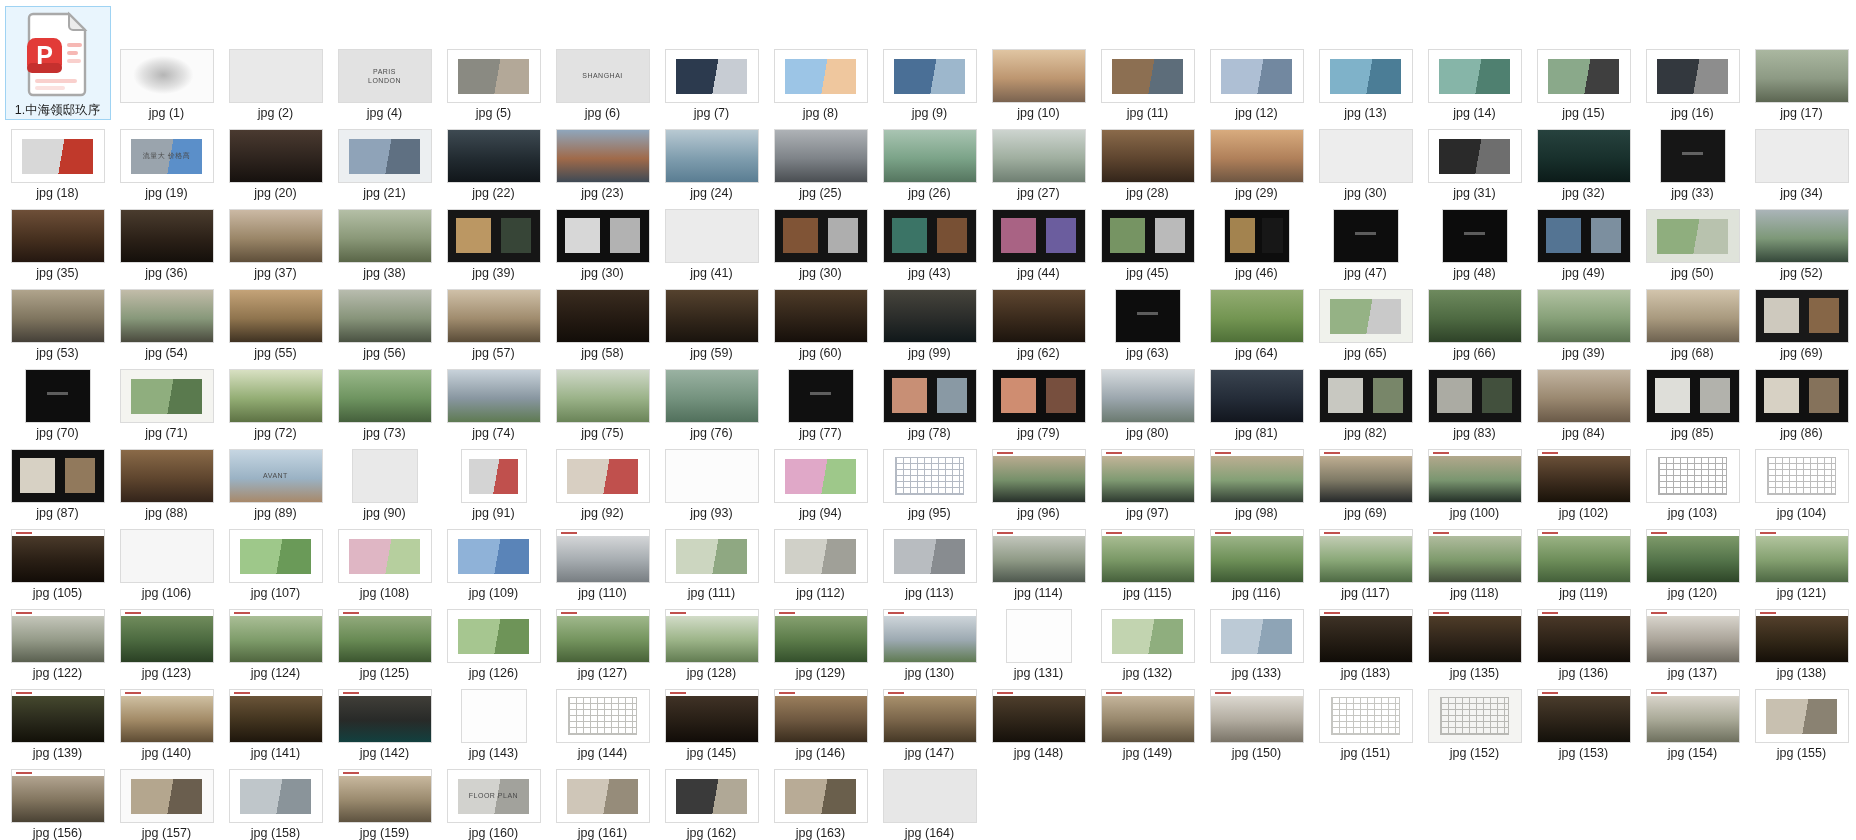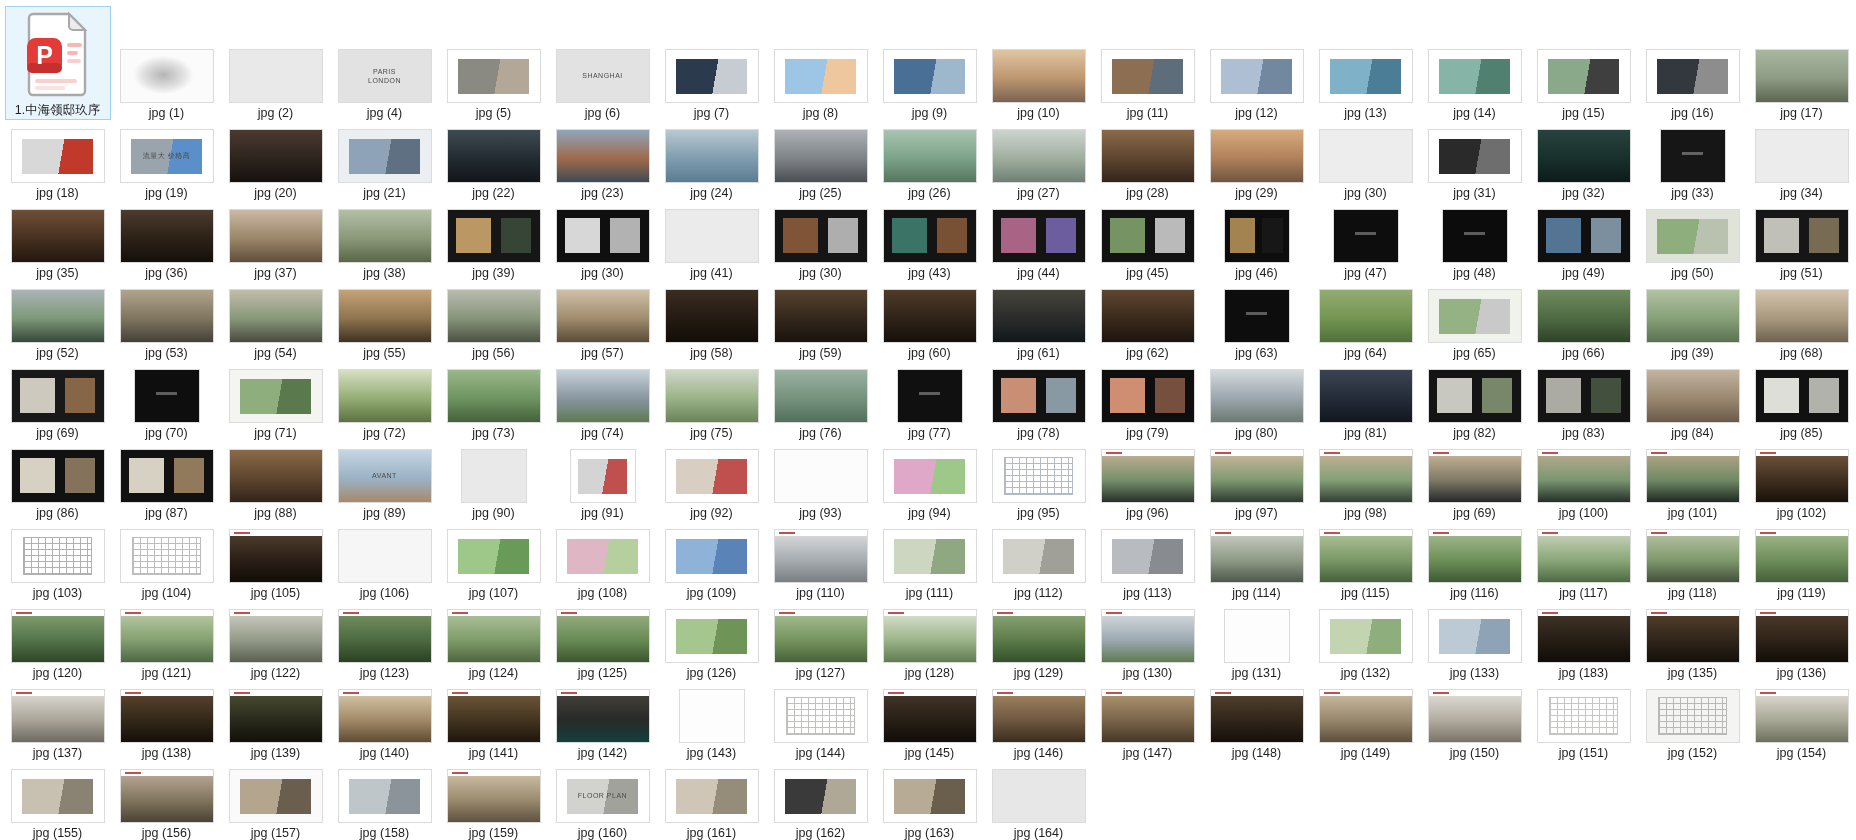--- a/index.html
+++ b/index.html
@@ -406,26 +406,20 @@
     <span class="label">jpg (49)</span>
   </div>
 
   <div class="tile">
     <div class="thumb k-photos" style="--c0: #dfe3da; --c1: #8fae7e; --c2: #b8c2ae;">
       
     </div>
     <span class="label">jpg (50)</span>
   </div>
 
-  <div class="tile">
-    <div class="thumb k-collage" style="--c0: #161616; --c1: #cfcfc8; --c2: #8a7a5e;">
-      
-    </div>
-    <span class="label">jpg (51)</span>
-  </div>
 
   <div class="tile">
     <div class="thumb k-photo" style="--c0: #aab4b8; --c1: #7d9878; --c2: #35483a;">
       
     </div>
     <span class="label">jpg (52)</span>
   </div>
 
   <div class="tile">
     <div class="thumb k-photo" style="--c0: #b0a48c; --c1: #7f755f; --c2: #454038;">
@@ -480,21 +474,21 @@
     <div class="thumb k-photo" style="--c0: #4e3b28; --c1: #2f2318; --c2: #160f0a;">
       
     </div>
     <span class="label">jpg (60)</span>
   </div>
 
   <div class="tile">
     <div class="thumb k-photo" style="--c0: #46443c; --c1: #2a2c2a; --c2: #10181a;">
       
     </div>
-    <span class="label">jpg (61)</span>
+    <span class="label">jpg (99)</span>
   </div>
 
   <div class="tile">
     <div class="thumb k-photo" style="--c0: #5e4630; --c1: #3a2a1c; --c2: #1c140d;">
       
     </div>
     <span class="label">jpg (62)</span>
   </div>
 
   <div class="tile">
@@ -756,26 +750,20 @@
     <span class="label">jpg (69)</span>
   </div>
 
   <div class="tile">
     <div class="thumb k-header" style="--c0: #b2a88c; --c1: #7a9670; --c2: #243028;">
       
     </div>
     <span class="label">jpg (100)</span>
   </div>
 
-  <div class="tile">
-    <div class="thumb k-header" style="--c0: #aba281; --c1: #6f8a64; --c2: #1f2a24;">
-      
-    </div>
-    <span class="label">jpg (101)</span>
-  </div>
 
   <div class="tile">
     <div class="thumb k-header" style="--c0: #6a5038; --c1: #3f2e1f; --c2: #191209;">
       
     </div>
     <span class="label">jpg (102)</span>
   </div>
 
   <div class="tile">
     <div class="thumb k-plan" style="--c0: #ffffff; --c1: #b0b0b0;">
@@ -1120,20 +1108,26 @@
     <span class="label">jpg (151)</span>
   </div>
 
   <div class="tile">
     <div class="thumb k-plan" style="--c0: #f4f4f2; --c1: #b8b8b4;">
       
     </div>
     <span class="label">jpg (152)</span>
   </div>
 
+  <div class="tile">
+    <div class="thumb k-header" style="--c0: #4a3c2c; --c1: #2e251a; --c2: #13100a;">
+      
+    </div>
+    <span class="label">jpg (153)</span>
+  </div>
 
   <div class="tile">
     <div class="thumb k-header" style="--c0: #d8d4ca; --c1: #a8a896; --c2: #6e705e;">
       
     </div>
     <span class="label">jpg (154)</span>
   </div>
 
   <div class="tile">
     <div class="thumb k-photos" style="--c0: #ffffff; --c1: #c8c0b0; --c2: #8a8272;">

